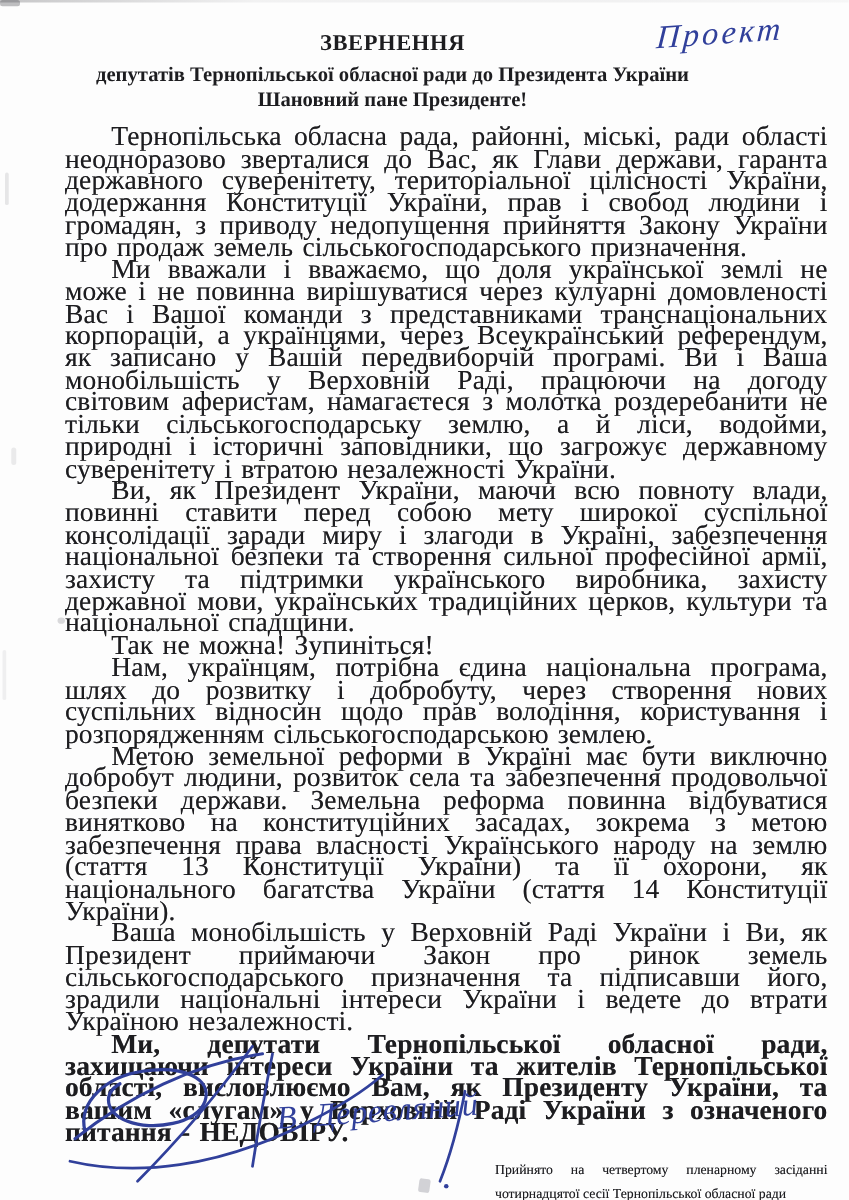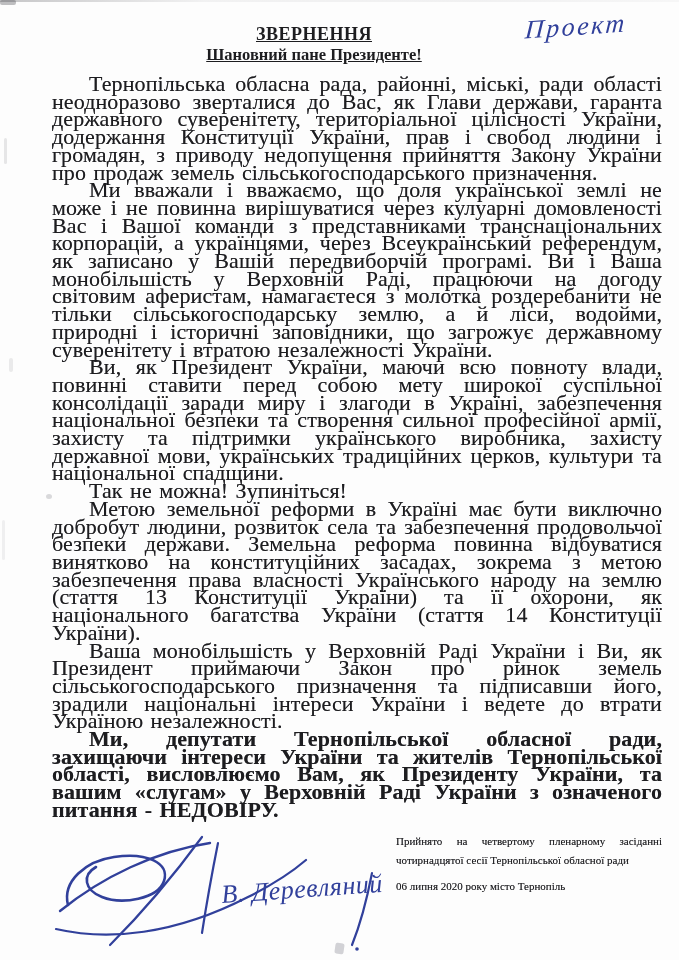--- a/index.html
+++ b/index.html
@@ -9,21 +9,21 @@
     position: relative;
     overflow: hidden;
     font-family: "Liberation Serif", serif;
     color: #1d1d20;
   }
   .page {
     position: absolute; inset: 0;
     padding: 24px 17px 0 52px;
     box-sizing: border-box;
   }
-  .header { width: 524px; text-decoration: underline; }
+  .header { width: 524px; }
   .title {
     font-size: 18px; font-weight: 700; text-align: center;
     letter-spacing: .5px;
   }
   .addr {
     font-size: 16.5px; font-weight: 700; text-align: center;
     line-height: 21px;
   }
   .addr-first { margin-top: 4px; }
   .salutation {
@@ -85,28 +85,30 @@
 </style>
 </head>
 <body>
 
 <div class="page">
 
   <div class="annotation">Проект</div>
 
   <div class="header">
     <div class="title">ЗВЕРНЕННЯ</div>
+    <div class="addr addr-first">депутатів Тернопільської обласної ради до Президента України</div>
     <div class="salutation">Шановний пане Президенте!</div>
   </div>
 
   <div class="body-text">
     <p>Тернопільська обласна рада, районні, міські, ради області неодноразово зверталися до Вас, як Глави держави, гаранта державного суверенітету, територіальної цілісності України, додержання Конституції України, прав і свобод людини і громадян, з приводу недопущення прийняття Закону України про продаж земель сільськогосподарського призначення.</p>
     <p>Ми вважали і вважаємо, що доля української землі не може і не повинна вирішуватися через кулуарні домовленості Вас і Вашої команди з представниками транснаціональних корпорацій, а українцями, через Всеукраїнський референдум, як записано у Вашій передвиборчій програмі. Ви і Ваша монобільшість у Верховній Раді, працюючи на догоду світовим аферистам, намагаєтеся з молотка роздеребанити не тільки сільськогосподарську землю, а й ліси, водойми, природні і історичні заповідники, що загрожує державному суверенітету і втратою незалежності України.</p>
     <p>Ви, як Президент України, маючи всю повноту влади, повинні ставити перед собою мету широкої суспільної консолідації заради миру і злагоди в Україні, забезпечення національної безпеки та створення сильної професійної армії, захисту та підтримки українського виробника, захисту державної мови, українських традиційних церков, культури та національної спадщини.</p>
     <p>Так не можна! Зупиніться!</p>
+    <p>Нам, українцям, потрібна єдина національна програма, шлях до розвитку і добробуту, через створення нових суспільних відносин щодо прав володіння, користування і розпорядженням сільськогосподарською землею.</p>
     <p>Метою земельної реформи в Україні має бути виключно добробут людини, розвиток села та забезпечення продовольчої безпеки держави. Земельна реформа повинна відбуватися винятково на конституційних засадах, зокрема з метою забезпечення права власності Українського народу на землю (стаття 13 Конституції України) та її охорони, як національного багатства України (стаття 14 Конституції України).</p>
     <p>Ваша монобільшість у Верховній Раді України і Ви, як Президент приймаючи Закон про ринок земель сільськогосподарського призначення та підписавши його, зрадили національні інтереси України і ведете до втрати Україною незалежності.</p>
     <p class="bold">Ми, депутати Тернопільської обласної ради, захищаючи інтереси України та жителів Тернопільської області, висловлюємо Вам, як Президенту України, та вашим «слугам» у Верховній Раді України з означеного питання - НЕДОВІРУ.</p>
   </div>
 
   <div class="adoption">
     <div class="adoption-note">Прийнято на четвертому пленарному засіданні чотирнадцятої сесії Тернопільської обласної ради</div>
     <div class="adoption-date">06 липня 2020 року місто Тернопіль</div>
   </div>
 

